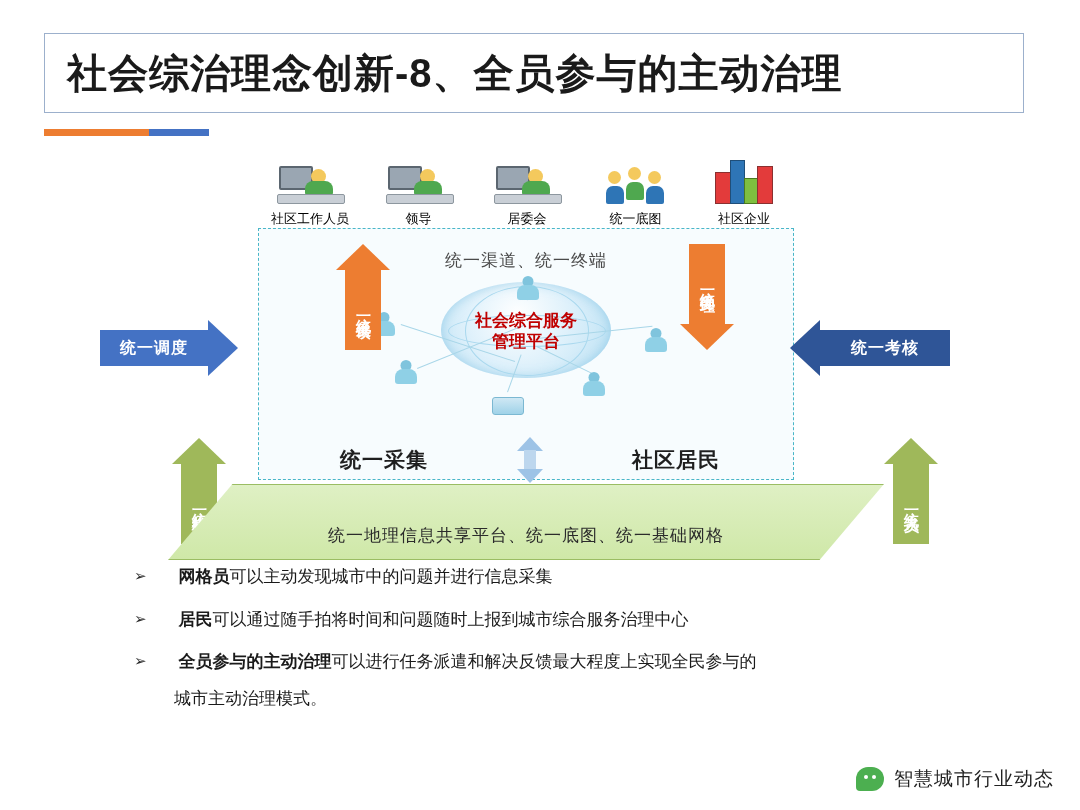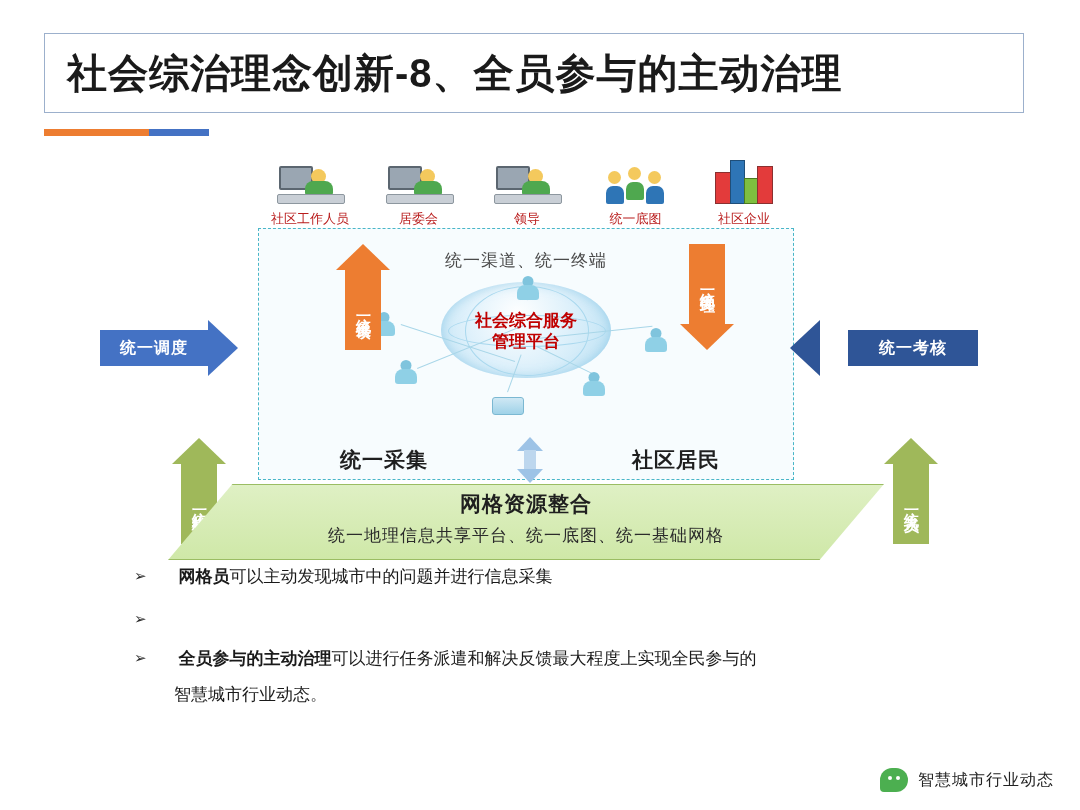--- a/index.html
+++ b/index.html
@@ -65,21 +65,21 @@
     display: flex;
     justify-content: space-between;
   }
   .actor {
     width: 96px;
     text-align: center;
   }
   .actor .glyph { height: 46px; position: relative; }
   .actor .label {
     font-size: 13px;
-    color: #b91c1c;
+    color: #000000;
     margin-top: 4px;
     white-space: nowrap;
   }
   
   .desk {
     position: absolute;
     left: 50%;
     top: 4px;
     transform: translateX(-50%);
     width: 66px;
@@ -285,21 +285,21 @@
   .arrow-left-blue .shaft {
     width: 108px;
     background: #4472c4;
   }
   .arrow-left-blue .tip {
     border-top: 28px solid transparent;
     border-bottom: 28px solid transparent;
     border-left: 30px solid #4472c4;
   }
   
-  .arrow-right-blue { left: 790px; top: 170px; gap: 28px; }
+  .arrow-right-blue { left: 790px; top: 170px; }
   .arrow-right-blue .tip {
     border-top: 28px solid transparent;
     border-bottom: 28px solid transparent;
     border-right: 30px solid #2f5597;
   }
   .arrow-right-blue .shaft {
     width: 130px;
     background: #2f5597;
   }
 
@@ -487,21 +487,21 @@
     content: "";
     position: absolute;
     width: 4px; height: 4px;
     border-radius: 50%;
     background: #fff;
     top: 8px;
   }
   .wechat:before { left: 8px; }
   .wechat:after  { left: 16px; }
   .footer .ftext {
-    font-size: 16px;
+    font-size: 19px;
     color: #222;
     letter-spacing: 1px;
   }
 </style>
 </head>
 <body>
 
 <div class="title-box">
   <div class="title-text">社会综治理念创新-8、全员参与的主动治理</div>
 </div>
@@ -528,33 +528,33 @@
 
     <div class="actor">
       <div class="glyph">
         <div class="desk">
           <div class="monitor"></div>
           <div class="head"></div>
           <div class="body"></div>
           <div class="table"></div>
         </div>
       </div>
-      <div class="label">居委会</div>
+      <div class="label">领导</div>
     </div>
 
     <div class="actor">
       <div class="glyph">
         <div class="desk">
           <div class="monitor"></div>
           <div class="head"></div>
           <div class="body"></div>
           <div class="table"></div>
         </div>
       </div>
-      <div class="label">领导</div>
+      <div class="label">居委会</div>
     </div>
 
     <div class="actor">
       <div class="glyph">
         <div class="residents">
           <div class="p p1">
               <div class="h"></div>
               <div class="b"></div>
             </div>
           <div class="p p2">
@@ -670,40 +670,40 @@
   </div>
   <div class="arrow-h arrow-right-blue">
     <div class="tip"></div>
     <div class="shaft">
       <span class="arrow-label">统一考核</span>
     </div>
   </div>
 
   <div class="plane">
     <div class="shape"></div>
-    <div class="grid-title">网格资源整合</div>
     <div class="grid-sub">统一地理信息共享平台、统一底图、统一基础网格</div>
   </div>
 </div>
 
 <div class="body-text">
 
   <div class="bullet">
     <span class="chev">➢</span>
     <span class="txt"><b>网格员</b><span>可以主动发现城市中的问题并进行信息采集</span></span>
   </div>
 
   <div class="bullet">
     <span class="chev">➢</span>
+    <span class="txt"><b>居民</b><span>可以通过随手拍将时间和问题随时上报到城市综合服务治理中心</span></span>
   </div>
 
   <div class="bullet">
     <span class="chev">➢</span>
     <span class="txt"><b>全员参与的主动治理</b><span>可以进行任务派遣和解决反馈最大程度上实现全民参与的</span></span>
   </div>
 
-  <div class="cont-line">智慧城市行业动态。</div>
+  <div class="cont-line">城市主动治理模式。</div>
 </div>
 
 <div class="footer">
   <div class="wechat"></div>
   <div class="ftext">智慧城市行业动态</div>
 </div>
 
 </body></html>

